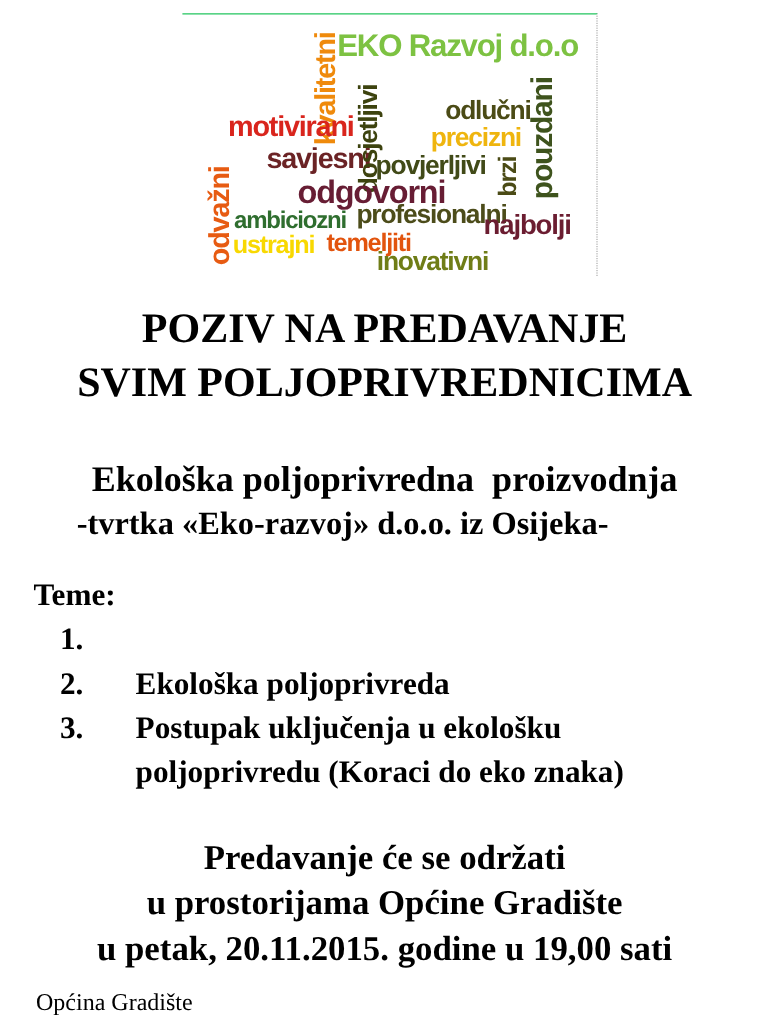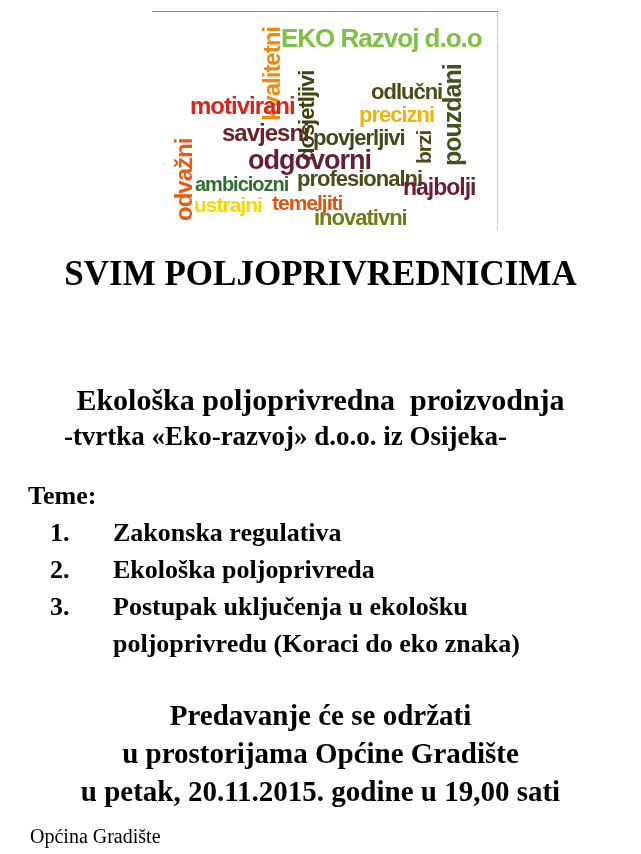--- a/index.html
+++ b/index.html
@@ -66,33 +66,33 @@
     <span class="cw h w11" style="color: rgb(76, 76, 26);">profesionalni</span>
     <span class="cw h w12" style="color: rgb(47, 110, 47);">ambiciozni</span>
     <span class="cw h w13" style="color: rgb(107, 29, 49);">najbolji</span>
     <span class="cw h w14" style="color: rgb(248, 216, 1);">ustrajni</span>
     <span class="cw h w15" style="color: rgb(226, 84, 14);">temeljiti</span>
     <span class="cw h w16" style="color: rgb(111, 125, 23);">inovativni</span>
     <span class="cw v w17" style="color: rgb(231, 91, 18);">odvažni</span>
   </div>
 
   <div class="title">
+    <div>POZIV NA PREDAVANJE</div>
     <div>SVIM POLJOPRIVREDNICIMA</div>
   </div>
 
   <div class="subtitle">
     <div class="sub1">Ekološka poljoprivredna  proizvodnja</div>
     <div class="sub2">-tvrtka «Eko-razvoj» d.o.o. iz Osijeka-</div>
   </div>
 
   <div class="topics">
     <div class="topics-heading">Teme:</div>
     <div class="topic-row">
       <span class="num">1.</span>
-      <span class="txt">Zakonska regulativa</span>
     </div>
     <div class="topic-row">
       <span class="num">2.</span>
       <span class="txt">Ekološka poljoprivreda</span>
     </div>
     <div class="topic-row">
       <span class="num">3.</span>
       <span class="txt">Postupak uključenja u ekološku
 poljoprivredu (Koraci do eko znaka)</span>
     </div>

